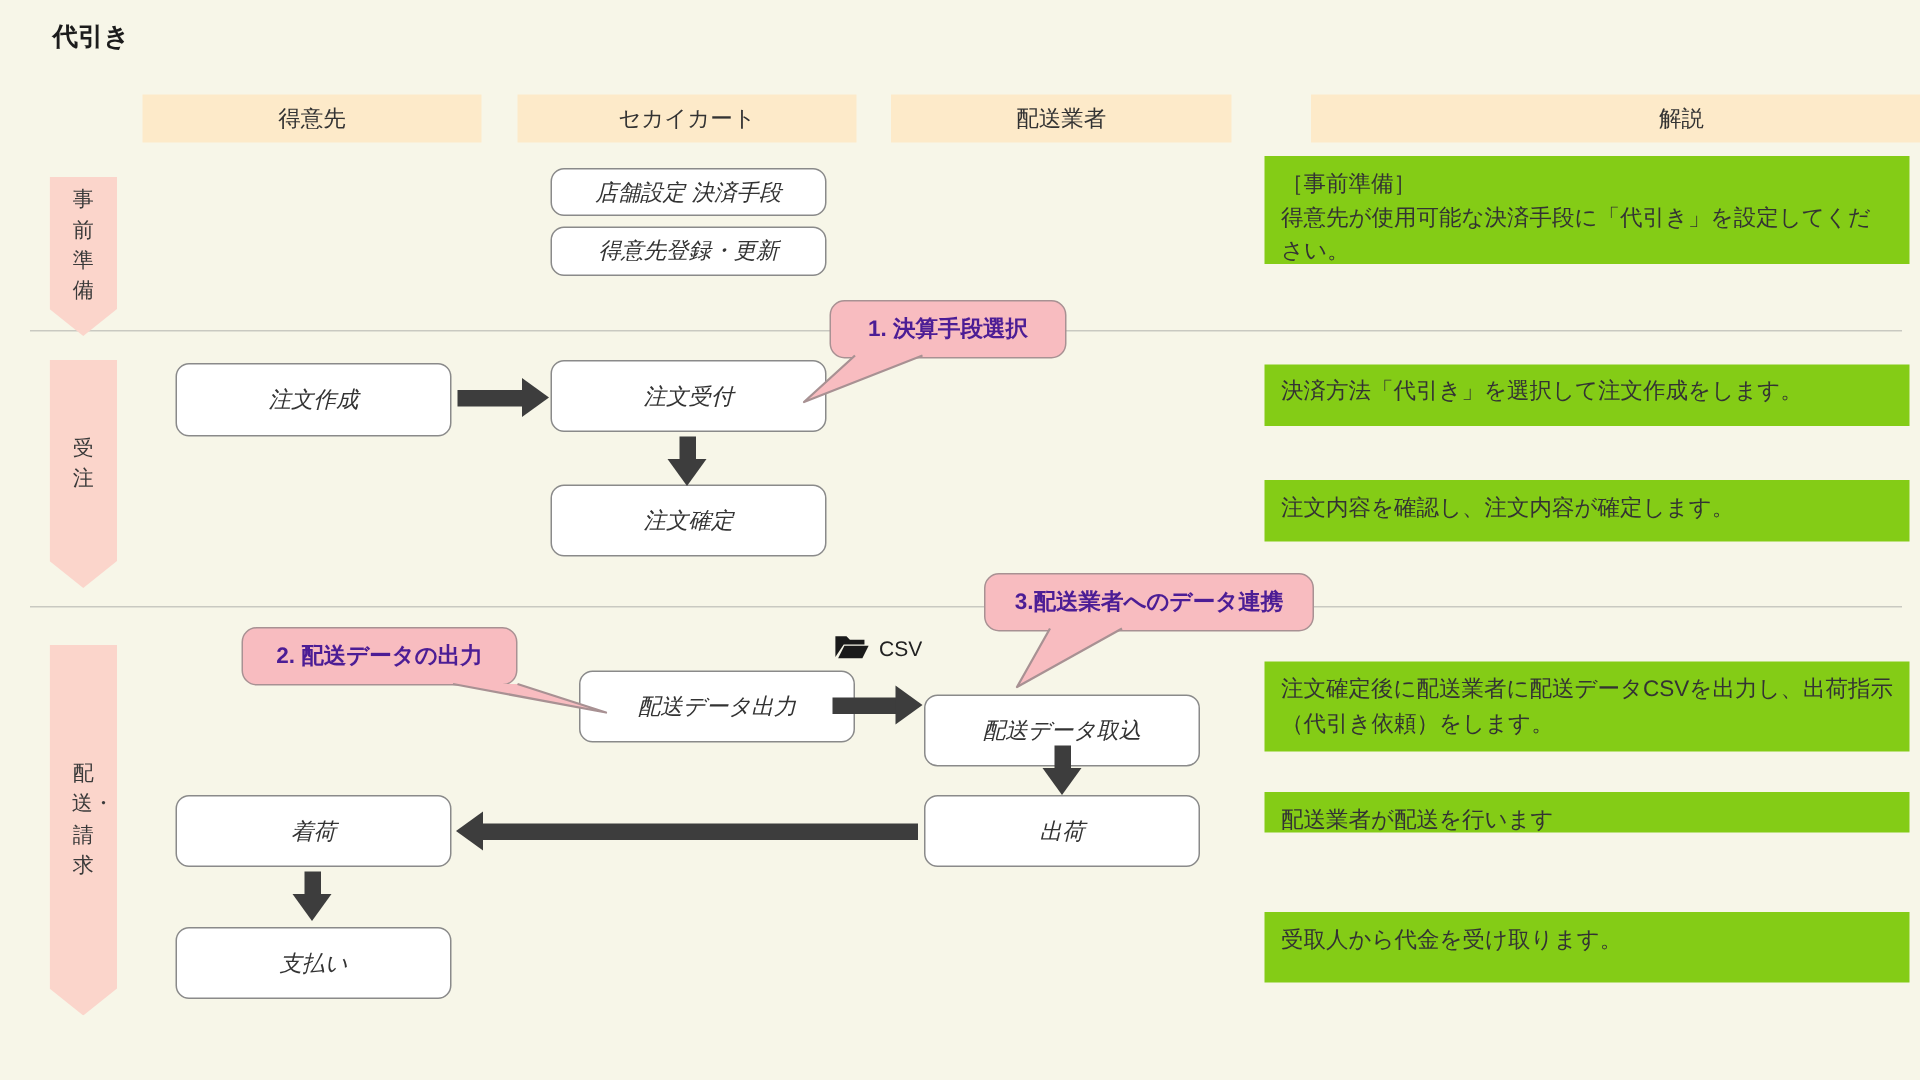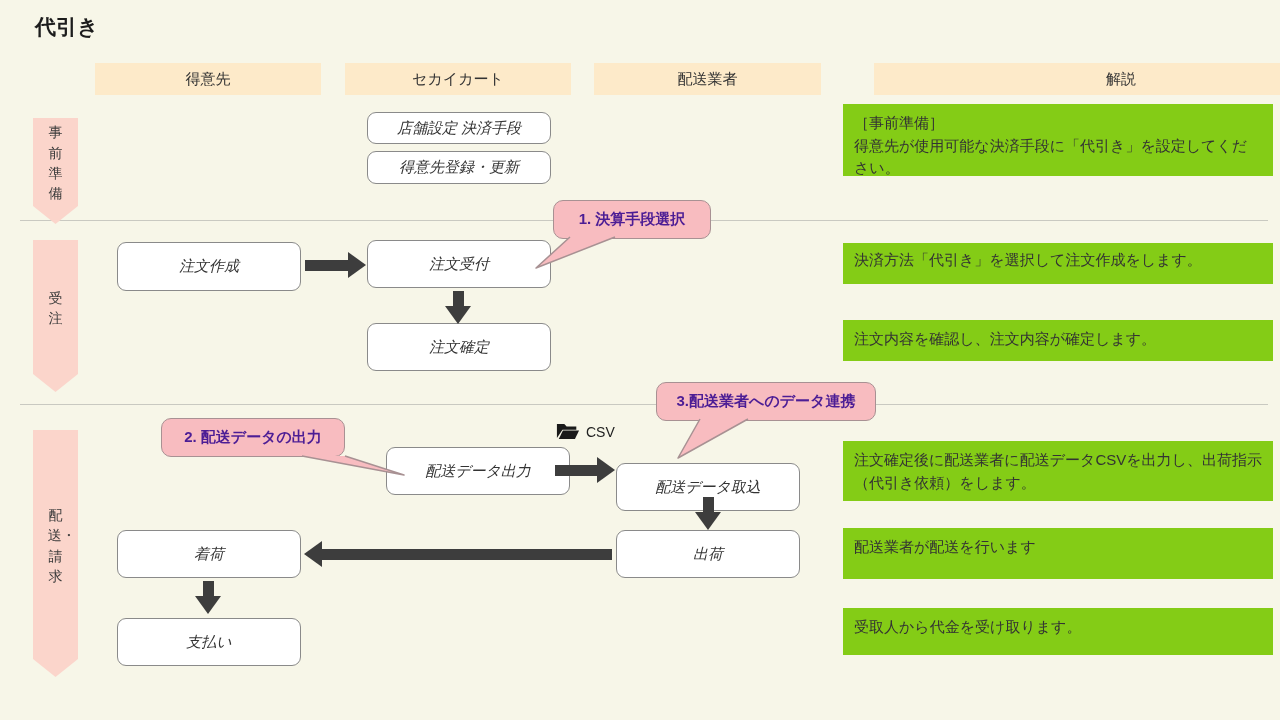--- a/index.html
+++ b/index.html
@@ -1,18 +1,18 @@
 <!DOCTYPE html>
 <html><head>
 <meta charset="utf-8">
 <style>
   html,body{margin:0;padding:0;}
   body{font-family:"Liberation Sans","DejaVu Sans",sans-serif;}
   .canvas{position:relative;width:1280px;height:720px;background:#f7f6e8;overflow:hidden;}
-  .title{position:absolute;left:35px;top:13px;font-size:21px;font-weight:bold;color:#1c1c1c;z-index:2;}
+  .title{position:absolute;left:35px;top:13px;font-size:17px;font-weight:bold;color:#1c1c1c;z-index:2;}
   .col-header{position:absolute;top:63px;height:32px;background:#fdeac9;display:flex;align-items:center;justify-content:center;font-size:15px;color:#333;z-index:2;}
   .divider{position:absolute;left:20px;width:1248px;height:1px;background:#c9c9c1;z-index:1;}
   .lane{position:absolute;left:33px;width:45px;background:#fbd5cb;display:flex;align-items:center;justify-content:center;padding-bottom:16px;box-sizing:border-box;z-index:2;
         clip-path:polygon(0 0,100% 0,100% calc(100% - 18px),50% 100%,0 calc(100% - 18px));}
   .lane-label{width:1.1em;word-break:break-all;line-height:1.45;text-align:center;font-size:14px;color:#3a3a3a;}
   .node{position:absolute;width:184px;background:#fff;border:1.5px solid #8a8a8a;border-radius:9px;display:flex;align-items:center;justify-content:center;font-size:15px;color:#333;box-sizing:border-box;z-index:3;font-style:italic;}
   .shaft{position:absolute;background:#3d3d3d;z-index:3;}
   .ahead{position:absolute;width:0;height:0;z-index:3;}
   .ahead.right{border-top:13px solid transparent;border-bottom:13px solid transparent;border-left:18px solid #3d3d3d;}
   .ahead.left{border-top:13px solid transparent;border-bottom:13px solid transparent;border-right:18px solid #3d3d3d;}
@@ -98,16 +98,16 @@
   <div class="callout" style="left:656px;top:382px;width:220px;height:39px;">3.配送業者へのデータ連携</div>
   <svg class="tail" style="left:668px;top:419px;" width="85" height="44" viewBox="0 0 85 44">
     <path d="M32,0 L10,39 L80,0" fill="#f8bcc0" stroke="#a89193" stroke-width="1.5" stroke-linejoin="round"></path>
   </svg>
 
   <div class="expl" style="top:104px;height:72px;">［事前準備］
 得意先が使用可能な決済手段に「代引き」を設定してください。</div>
   <div class="expl" style="top:243px;height:41px;font-family:Liberation Mono, monospace;">決済方法「代引き」を選択して注文作成をします。</div>
   <div class="expl" style="top:320px;height:41px;">注文内容を確認し、注文内容が確定します。</div>
   <div class="expl" style="top:441px;height:60px;">注文確定後に配送業者に配送データCSVを出力し、出荷指示（代引き依頼）をします。</div>
-  <div class="expl" style="top:528px;height:51px;">配送業者が配送を行います</div>
+  <div class="expl" style="top:528px;height:27px;">配送業者が配送を行います</div>
   <div class="expl" style="top:608px;height:47px;">受取人から代金を受け取ります。</div>
 
 </div>
 
 </body></html>

